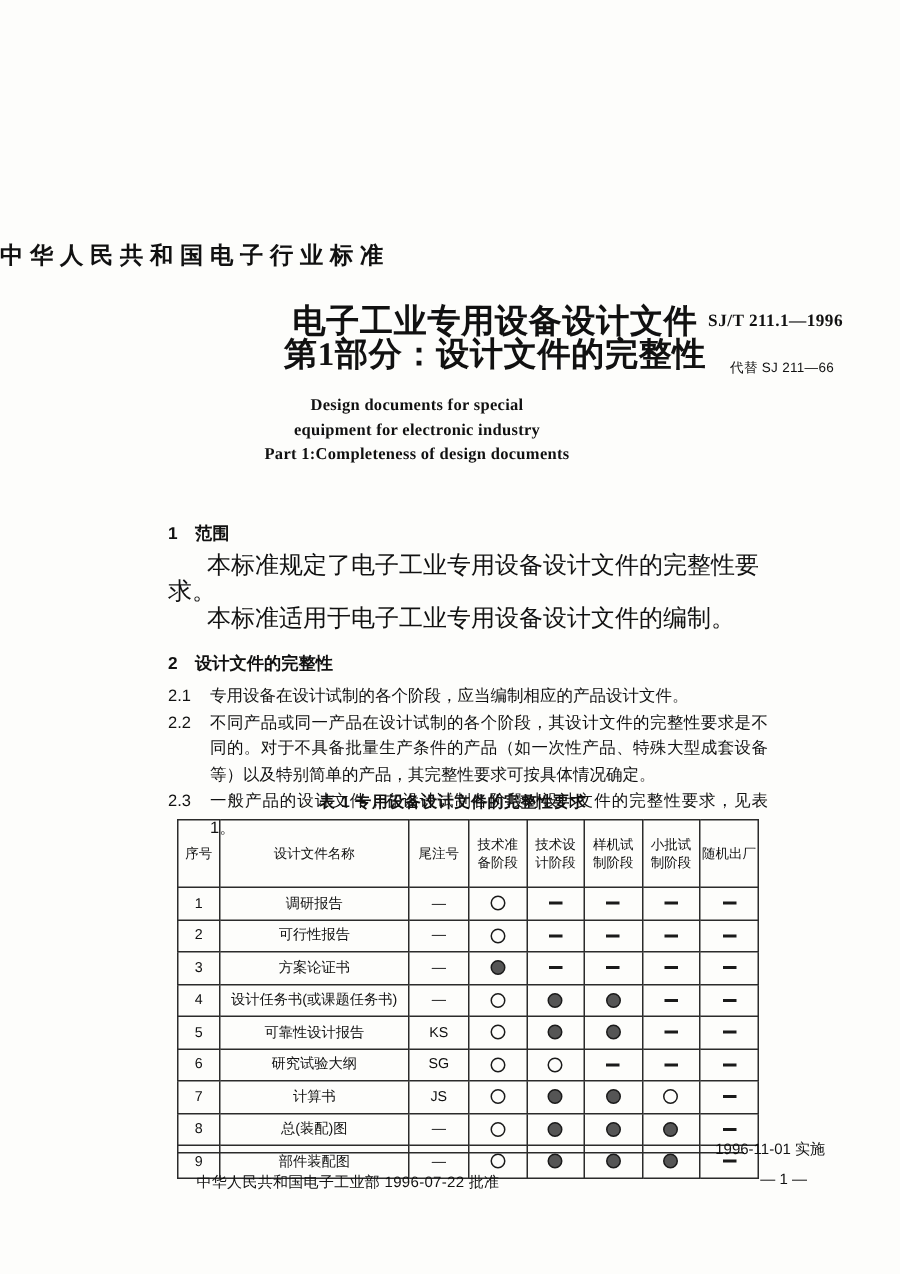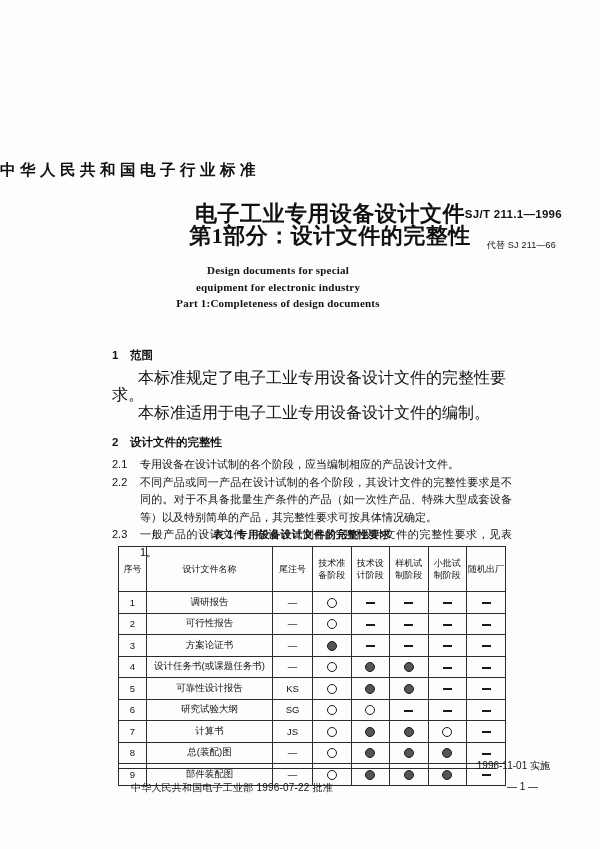--- a/index.html
+++ b/index.html
@@ -53,21 +53,21 @@
     letter-spacing: 0.5px;
     line-height: 22px;
     color: #111;
     text-align: center;
   }
   .std-no {
     position: absolute;
     right: 38px;
     top: 5px;
     text-align: left;
-    font-family: Liberation Sans, sans-serif;
+    font-family: Liberation Serif, serif;
     font-size: 11.5px;
     font-weight: bold;
     color: #111;
     letter-spacing: 0.3px;
   }
   .std-replace {
     position: absolute;
     right: 44px;
     top: 36px;
     font-size: 9px;

